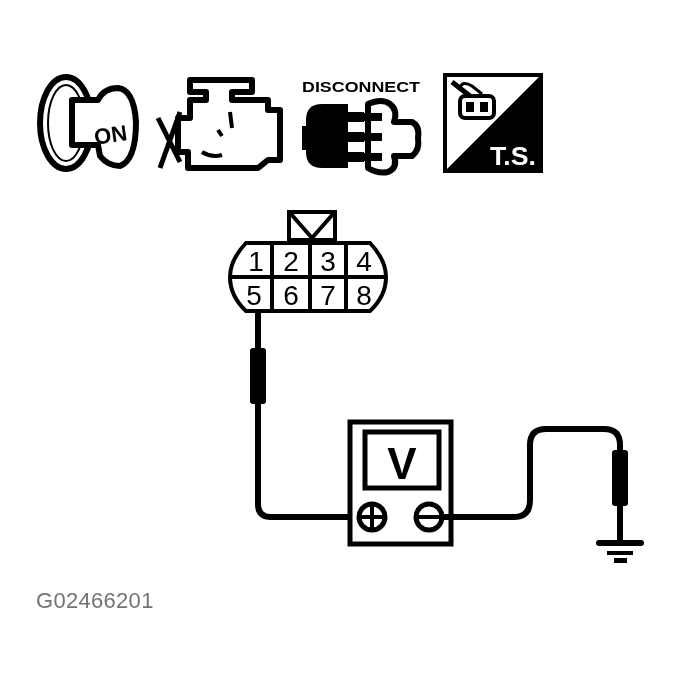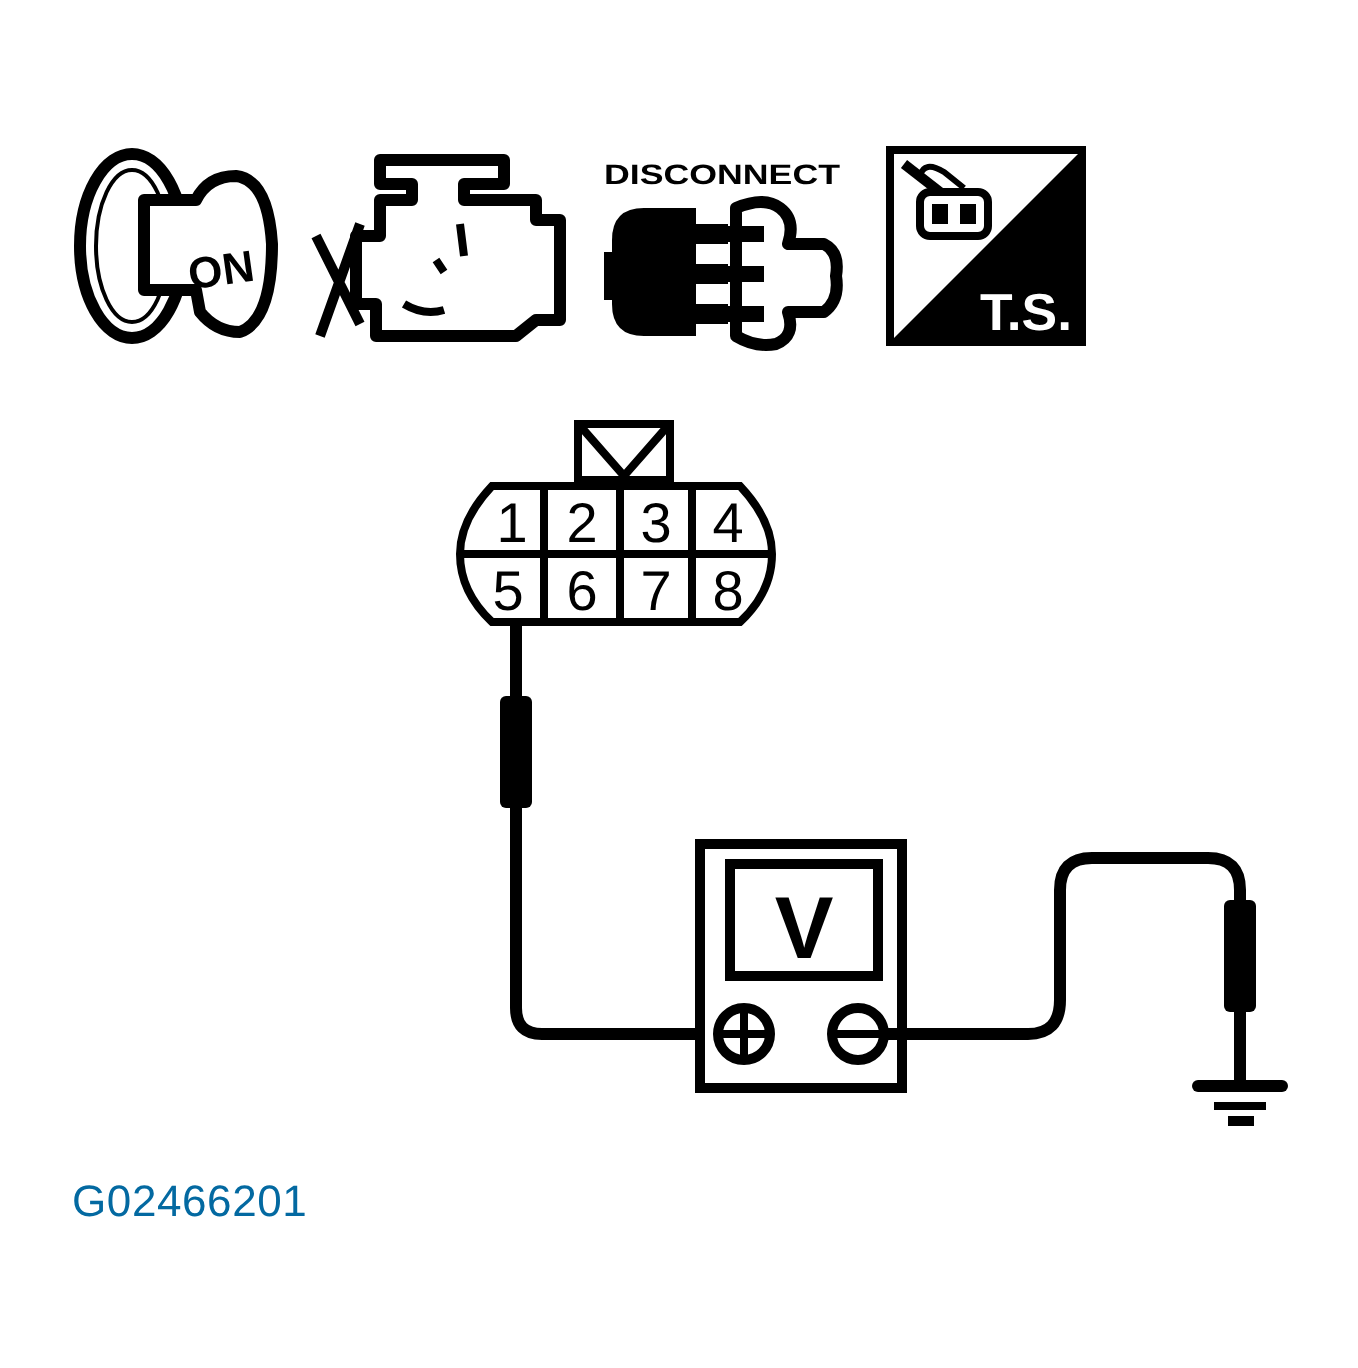--- a/index.html
+++ b/index.html
@@ -2,21 +2,21 @@
 <html><head>
   <meta charset="utf-8">
   <style>
     html, body { margin: 0; padding: 0; background: #ffffff; }
     body { width: 679px; height: 684px; position: relative; overflow: hidden; }
     .canvas { position: absolute; left: 0; top: 0; width: 679px; height: 684px; }
     svg text { font-family: "Liberation Sans", "DejaVu Sans", sans-serif; }
     .figure-id {
       position: absolute; left: 36px; top: 588px;
       font-family: "Liberation Sans", "DejaVu Sans", sans-serif;
-      font-size: 22px; color: #0369a1; letter-spacing: 0.3px;
+      font-size: 22px; color: #737373; letter-spacing: 0.3px;
     }
   </style>
 </head>
 <body>
 
 <div class="canvas">
 <svg width="679" height="684" viewBox="0 0 679 684" xmlns="http://www.w3.org/2000/svg">
 
   <g>
     <ellipse cx="66" cy="123" rx="26" ry="46" fill="none" stroke="#000" stroke-width="6"></ellipse>

